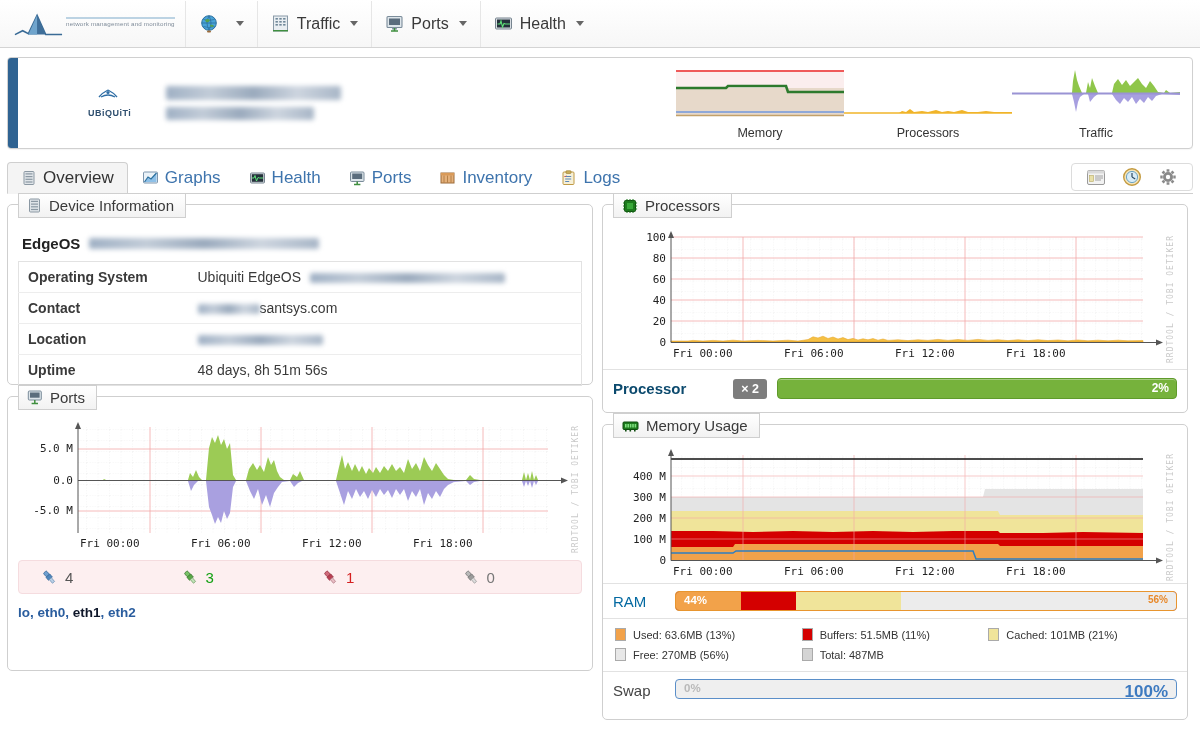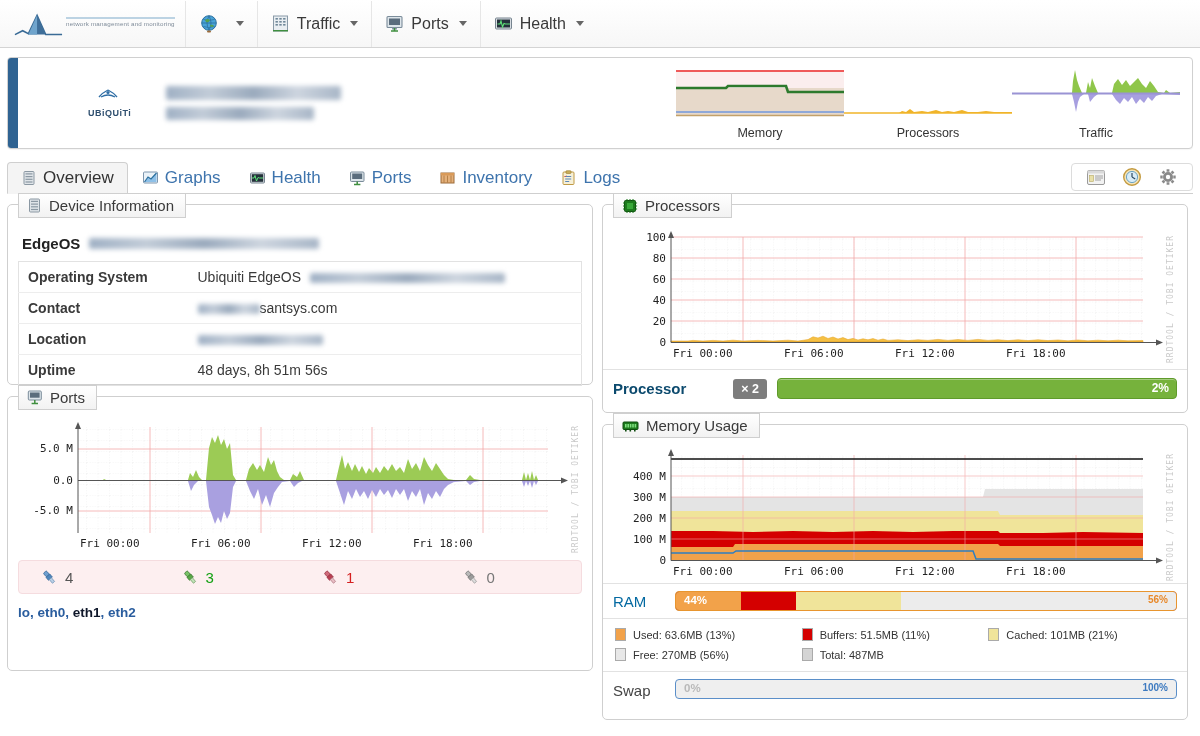--- a/index.html
+++ b/index.html
@@ -180,21 +180,21 @@
   }
   .lg { display:flex; align-items:center; gap:7px; font-size:11px; color:#333; }
   .sw { width:11px; height:13px; border:1px solid #aaa; display:inline-block; }
   .swap-row { display:flex; align-items:flex-end; padding:7px 10px; border-top:1px solid #e2e2e2;}
   .swap-row .lbl { font-size:15px; color:#444; width:62px; }
   .swapbar {
     flex:1; height:20px; border:1px solid #5b8fc9; border-radius:4px;
     background:#efefef; position:relative;
   }
   .swapbar .lpct { position:absolute; left:8px; top:2px; font-size:11.5px; color:#b9b9b9; font-weight:bold;}
-  .swapbar .rpct { position:absolute; right:8px; top:2px; font-size:10px; color:#3d7ac0; font-weight:bold;margin-left:40px;}
+  .swapbar .rpct { position:absolute; right:8px; top:2px; font-size:17px; color:#3d7ac0; font-weight:bold;margin-left:40px;}
 </style>
 </head>
 <body>
 
 <div class="page">
 
   <div class="navbar">
 
     <div class="brand">
       <svg class="brand-logo" viewBox="0 0 52 30">

